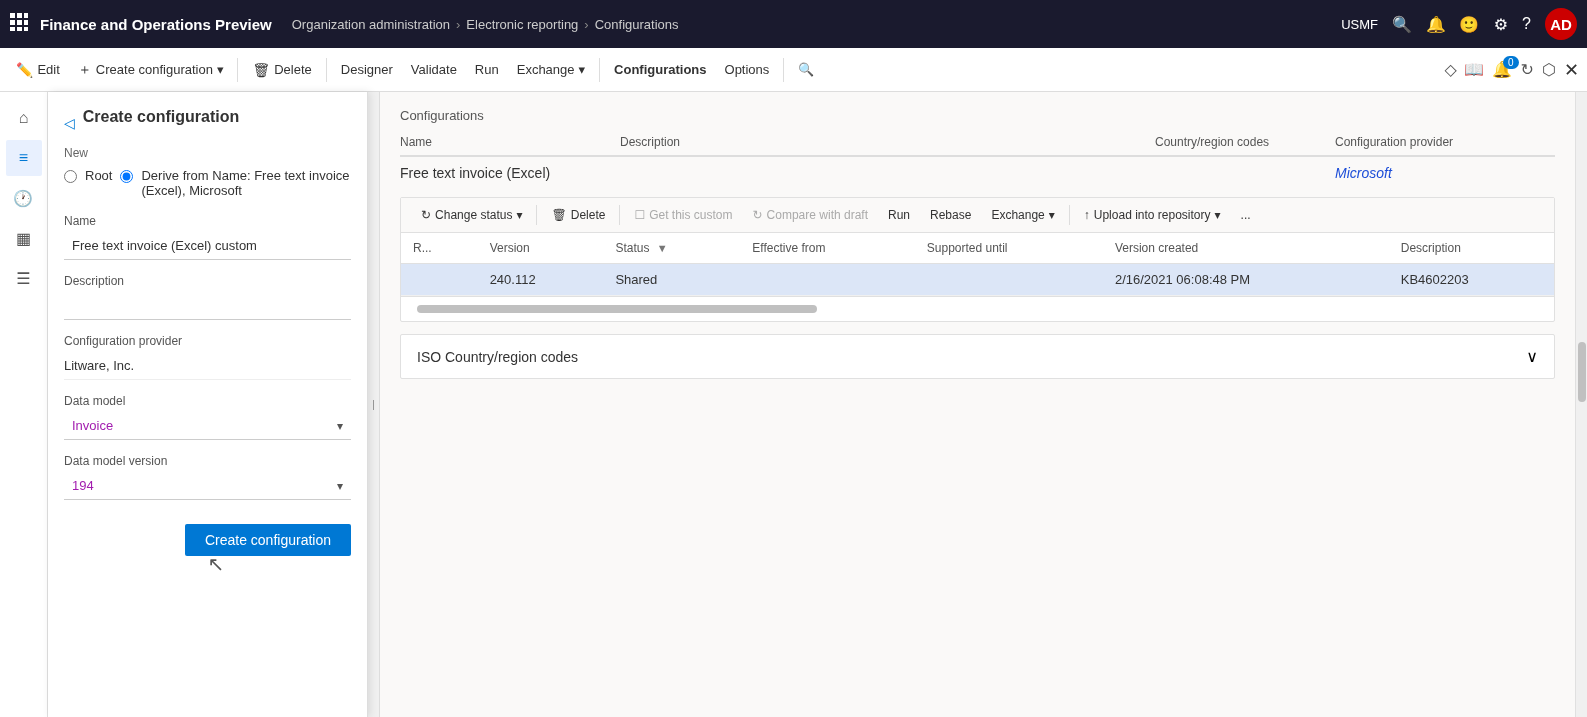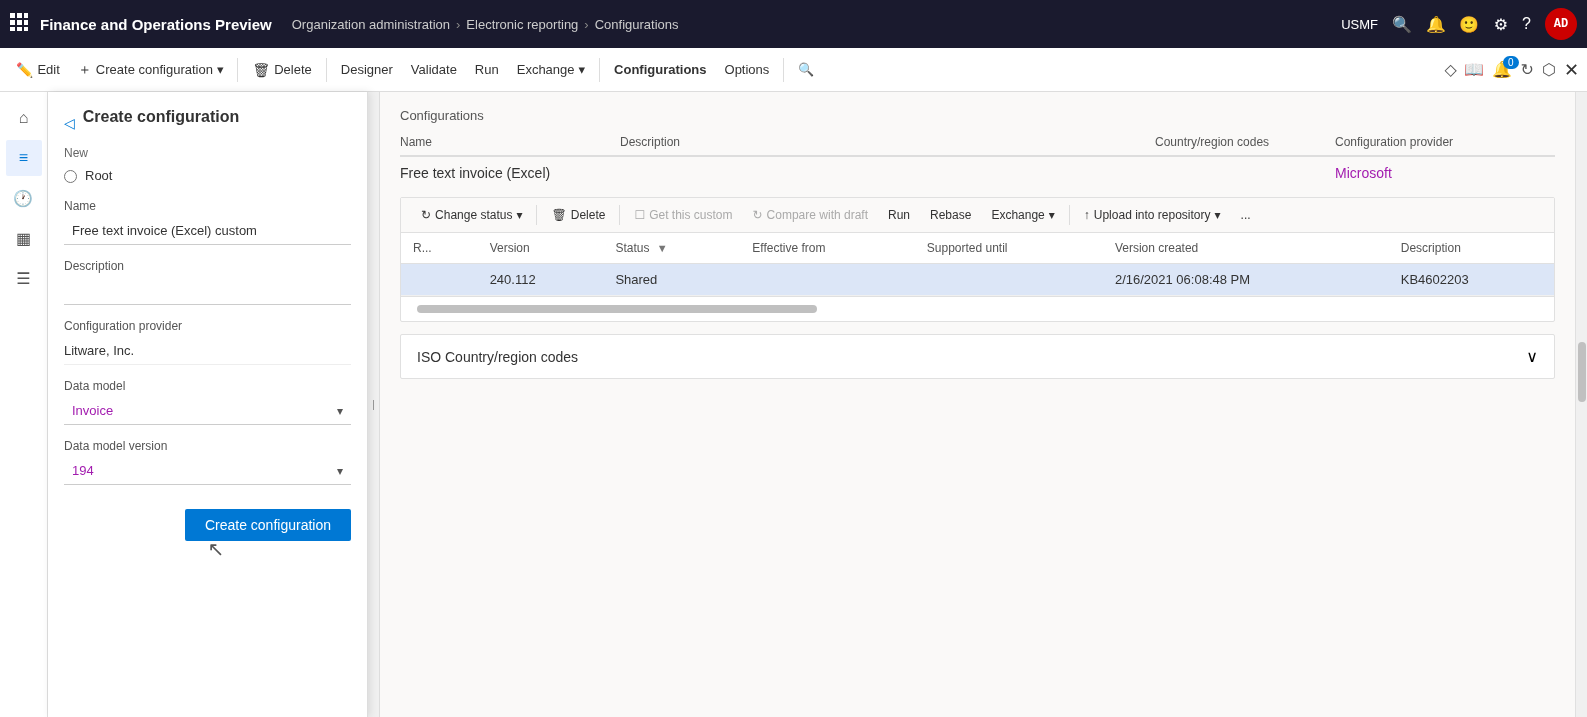--- a/index.html
+++ b/index.html
@@ -15,21 +15,21 @@
       color: #fff;
     }
     .top-bar .waffle-icon { margin-right: 12px; cursor: pointer; }
     .top-bar .app-title { font-size: 15px; font-weight: 600; color: #fff; margin-right: 20px; white-space: nowrap; }
     .breadcrumb { display: flex; align-items: center; gap: 6px; font-size: 13px; color: #ccc; flex: 1; }
     .breadcrumb span { color: #ccc; }
     .breadcrumb .chevron { color: #888; }
     .top-right { display: flex; align-items: center; gap: 14px; margin-left: auto; }
     .top-right .org-label { font-size: 13px; color: #fff; }
     .top-right .icon-btn { color: #ccc; font-size: 16px; cursor: pointer; background: none; border: none; color: #fff; }
-    .avatar { width: 32px; height: 32px; border-radius: 50%; background: #c00; display: flex; align-items: center; justify-content: center; font-size: 12px; font-weight: 700; color: #fff; font-family: Liberation Mono, monospace; }
+    .avatar { width: 32px; height: 32px; border-radius: 50%; background: #c00; display: flex; align-items: center; justify-content: center; font-size: 15px; font-weight: 700; color: #fff; }
 
     
     .toolbar {
       display: flex;
       align-items: center;
       background: #fff;
       height: 44px;
       border-bottom: 1px solid #ddd;
       padding: 0 8px;
       gap: 2px;
@@ -109,21 +109,21 @@
     .content-area { flex: 1; background: #faf9f8; overflow-y: auto; padding: 16px 20px; }
 
     
     .content-breadcrumb { font-size: 13px; color: #555; margin-bottom: 12px; }
 
     
     .config-header { display: grid; grid-template-columns: 220px 1fr 180px 220px; border-bottom: 2px solid #ddd; padding-bottom: 6px; margin-bottom: 8px; }
     .config-header-cell { font-size: 12px; color: #555; font-weight: 400; }
     .config-value-row { display: grid; grid-template-columns: 220px 1fr 180px 220px; margin-bottom: 16px; }
     .config-value { font-size: 14px; color: #333; }
-    .config-value.link { color: #a21caf; cursor: pointer; text-decoration: none; }
+    .config-value.link { color: #1d4ed8; cursor: pointer; text-decoration: none; font-style: italic; }
 
     
     .versions-section { background: #fff; border: 1px solid #e0e0e0; border-radius: 2px; }
     .versions-header {
       display: flex; align-items: center; justify-content: space-between;
       padding: 10px 16px; border-bottom: 1px solid #e0e0e0;
     }
     .versions-title { font-size: 16px; font-weight: 600; color: #333; }
     .versions-badge { font-size: 13px; color: #555; margin-left: auto; margin-right: 8px; }
     .versions-collapse { font-size: 16px; color: #555; cursor: pointer; }
@@ -288,20 +288,24 @@
         <span style="color:#0078d4;font-size:14px;margin-right:8px;">◁</span>
         <span class="panel-title">Create configuration</span>
       </div>
 
       <div class="section-label">New</div>
 
       <div class="radio-group">
         <label class="radio-item">
           <input type="radio" name="creation_type" style="">
           <span>Root</span>
+        </label>
+        <label class="radio-item">
+          <input type="radio" name="creation_type" checked="" style="">
+          <span>Derive from Name: Free text invoice (Excel), Microsoft</span>
         </label>
       </div>
 
       <div class="form-group">
         <label class="form-label">Name</label>
         <input type="text" class="form-input" value="Free text invoice (Excel) custom" style="">
       </div>
 
       <div class="form-group">
         <label class="form-label">Description</label>

